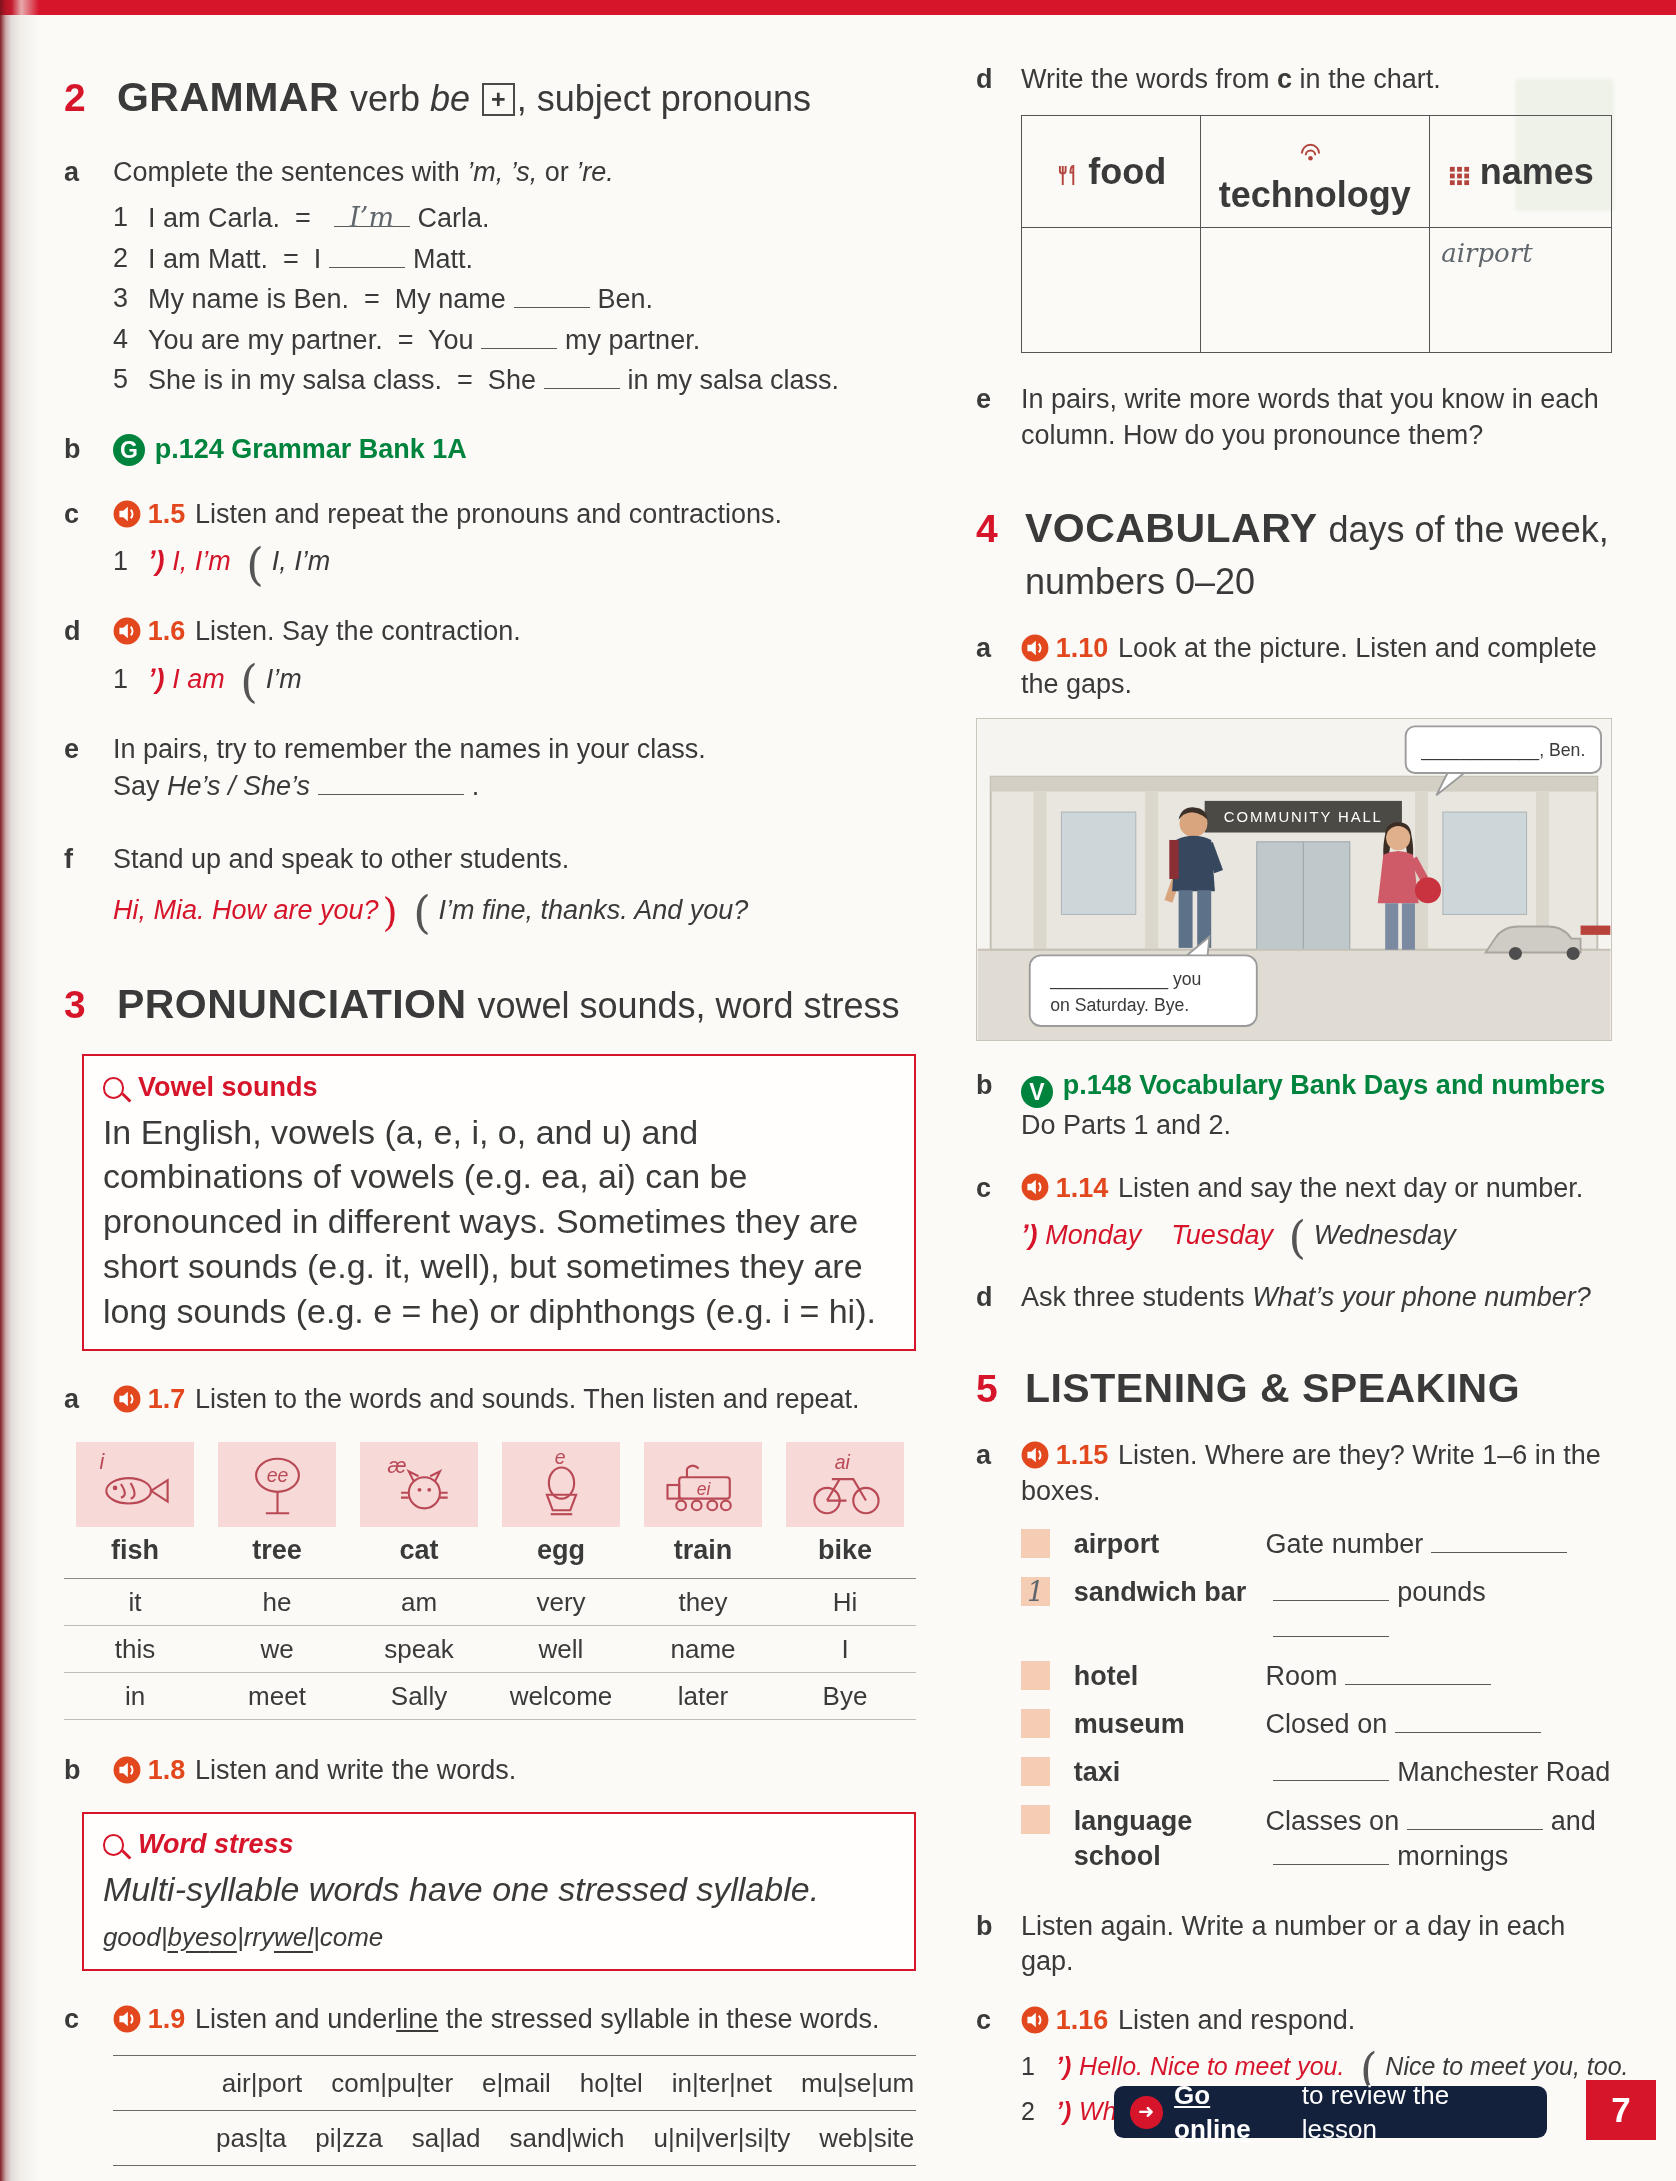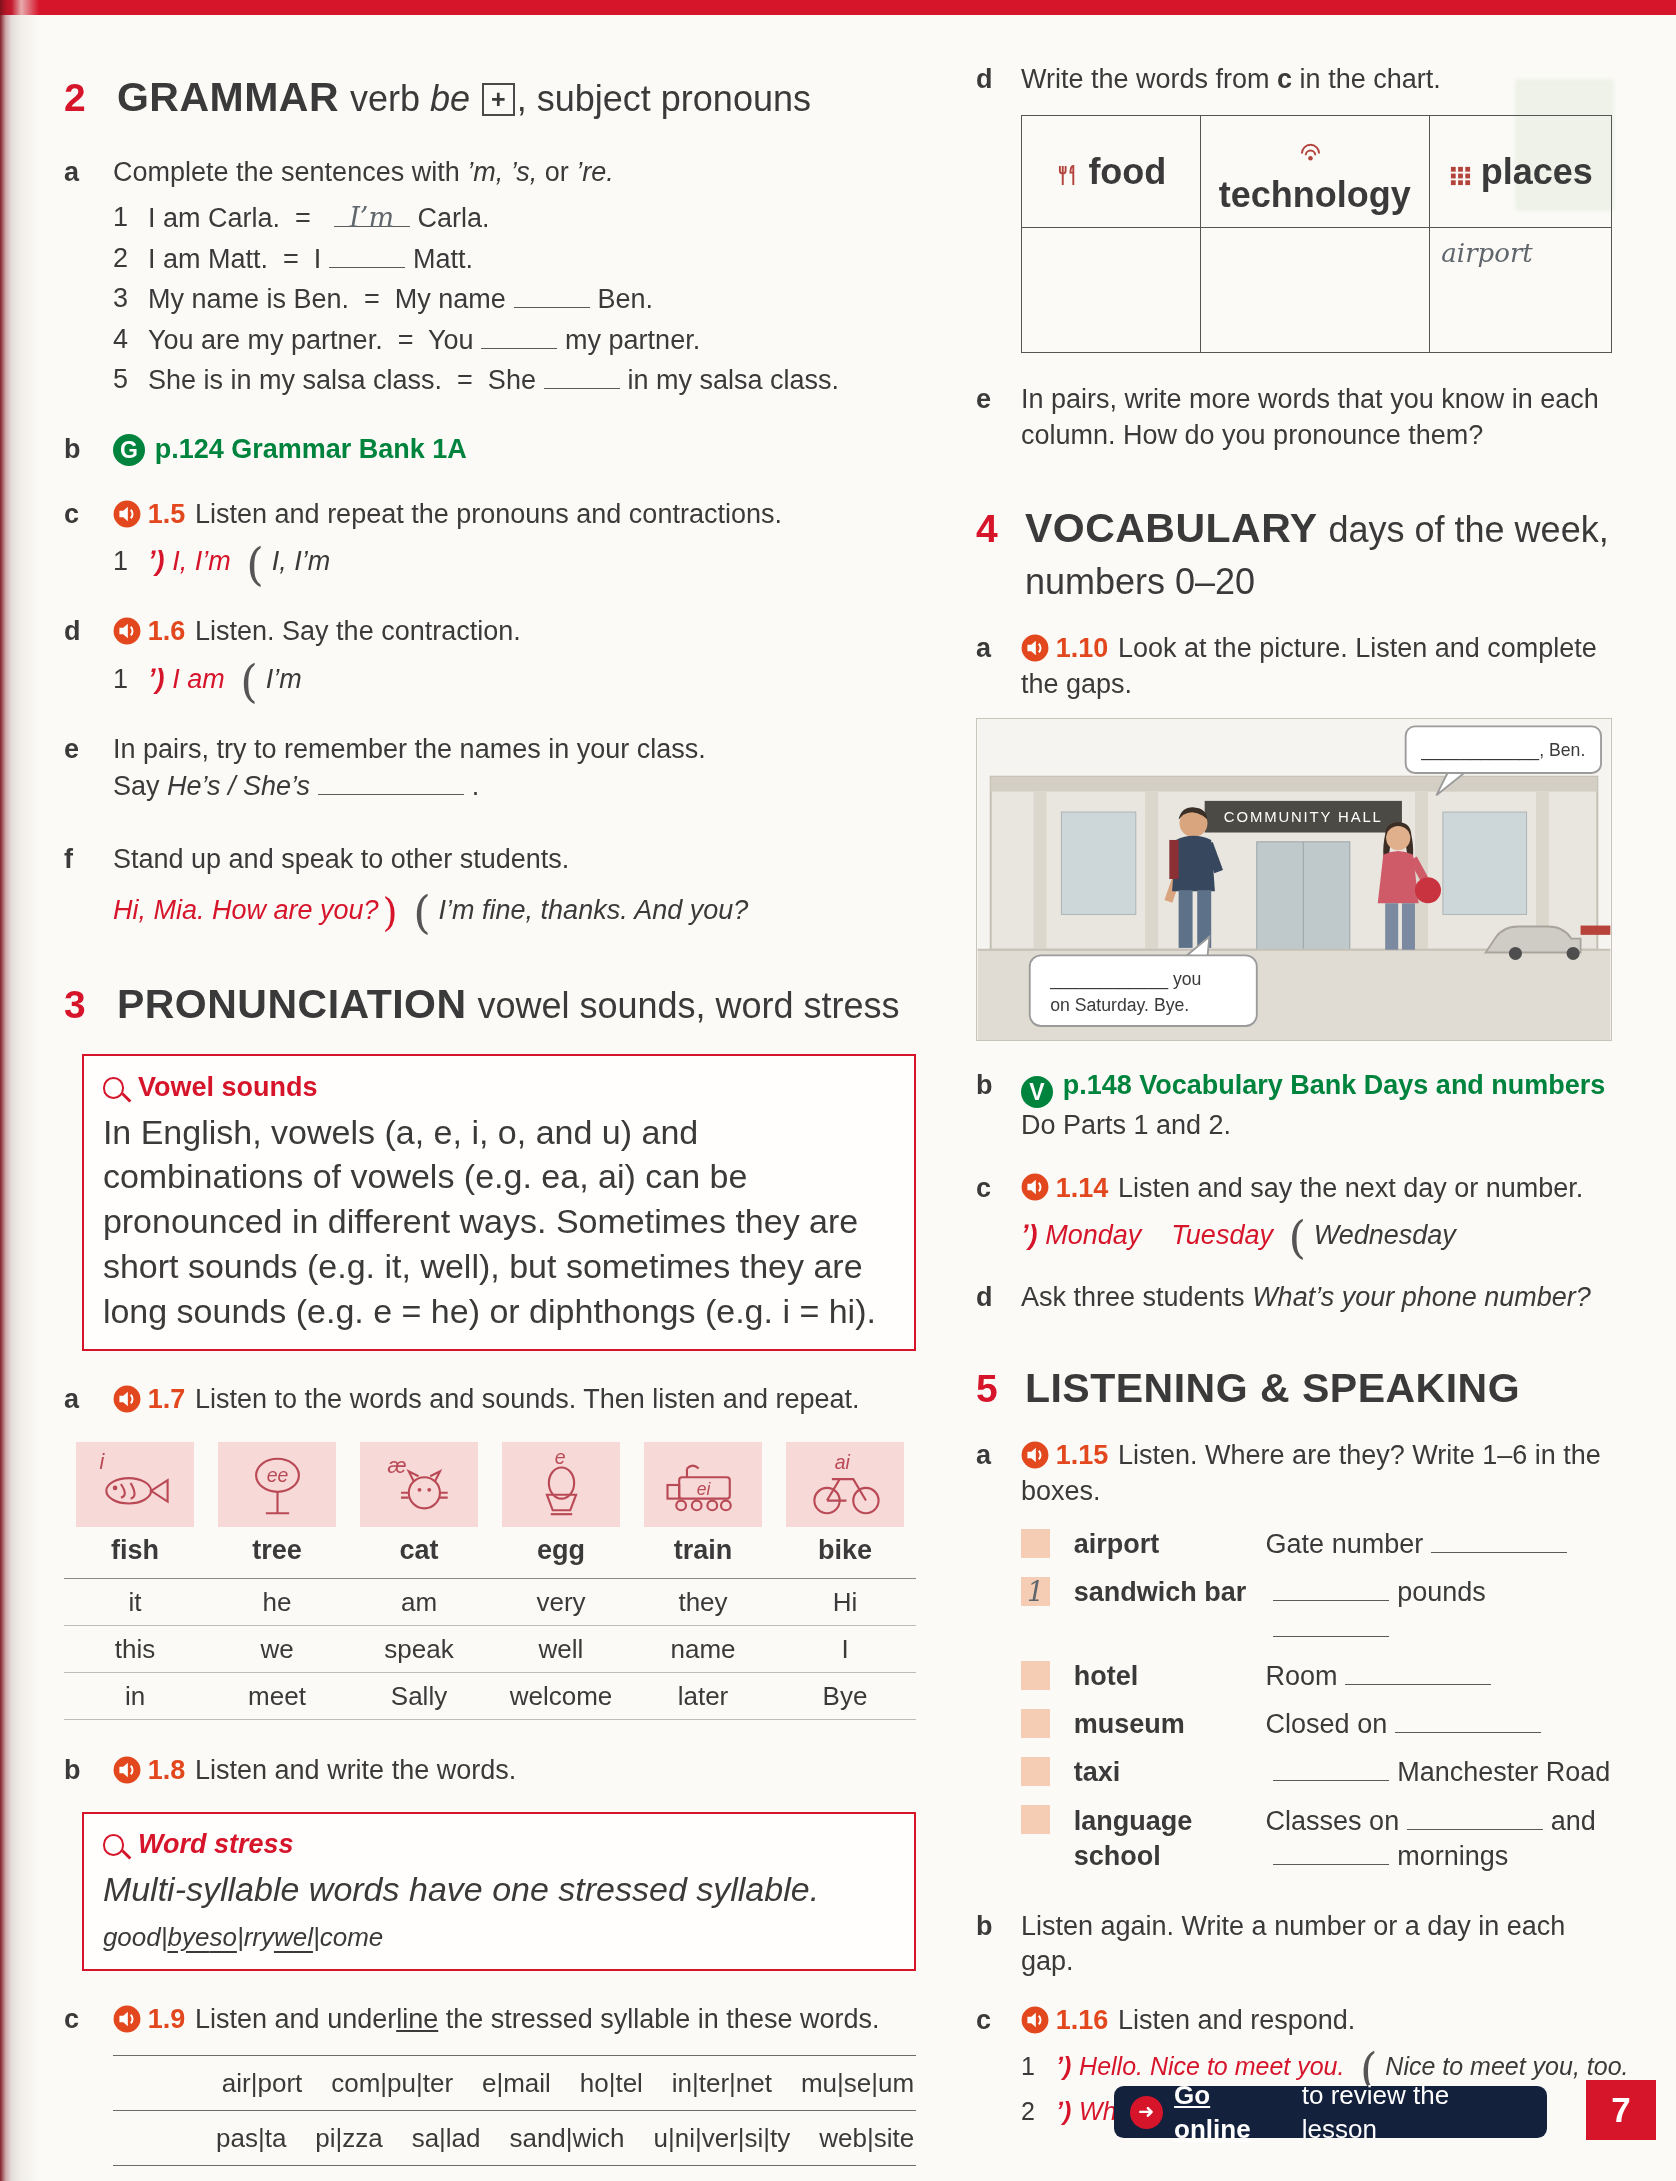--- a/index.html
+++ b/index.html
@@ -414,21 +414,21 @@
                       <rect x="3" y="3" width="5" height="5"></rect>
                       <rect x="10.5" y="3" width="5" height="5"></rect>
                       <rect x="18" y="3" width="5" height="5"></rect>
                       <rect x="3" y="10" width="5" height="5"></rect>
                       <rect x="10.5" y="10" width="5" height="5"></rect>
                       <rect x="18" y="10" width="5" height="5"></rect>
                       <rect x="3" y="17" width="5" height="5"></rect>
                       <rect x="10.5" y="17" width="5" height="5"></rect>
                       <rect x="18" y="17" width="5" height="5"></rect>
                     </g>
-                  </svg></span><span>places</span></th>
+                  </svg></span><span>names</span></th>
         </tr>
         <tr>
           <td></td>
           <td></td>
           <td class="hand">airport</td>
         </tr>
       </tbody>
         </table>
     </div>
   </div>

